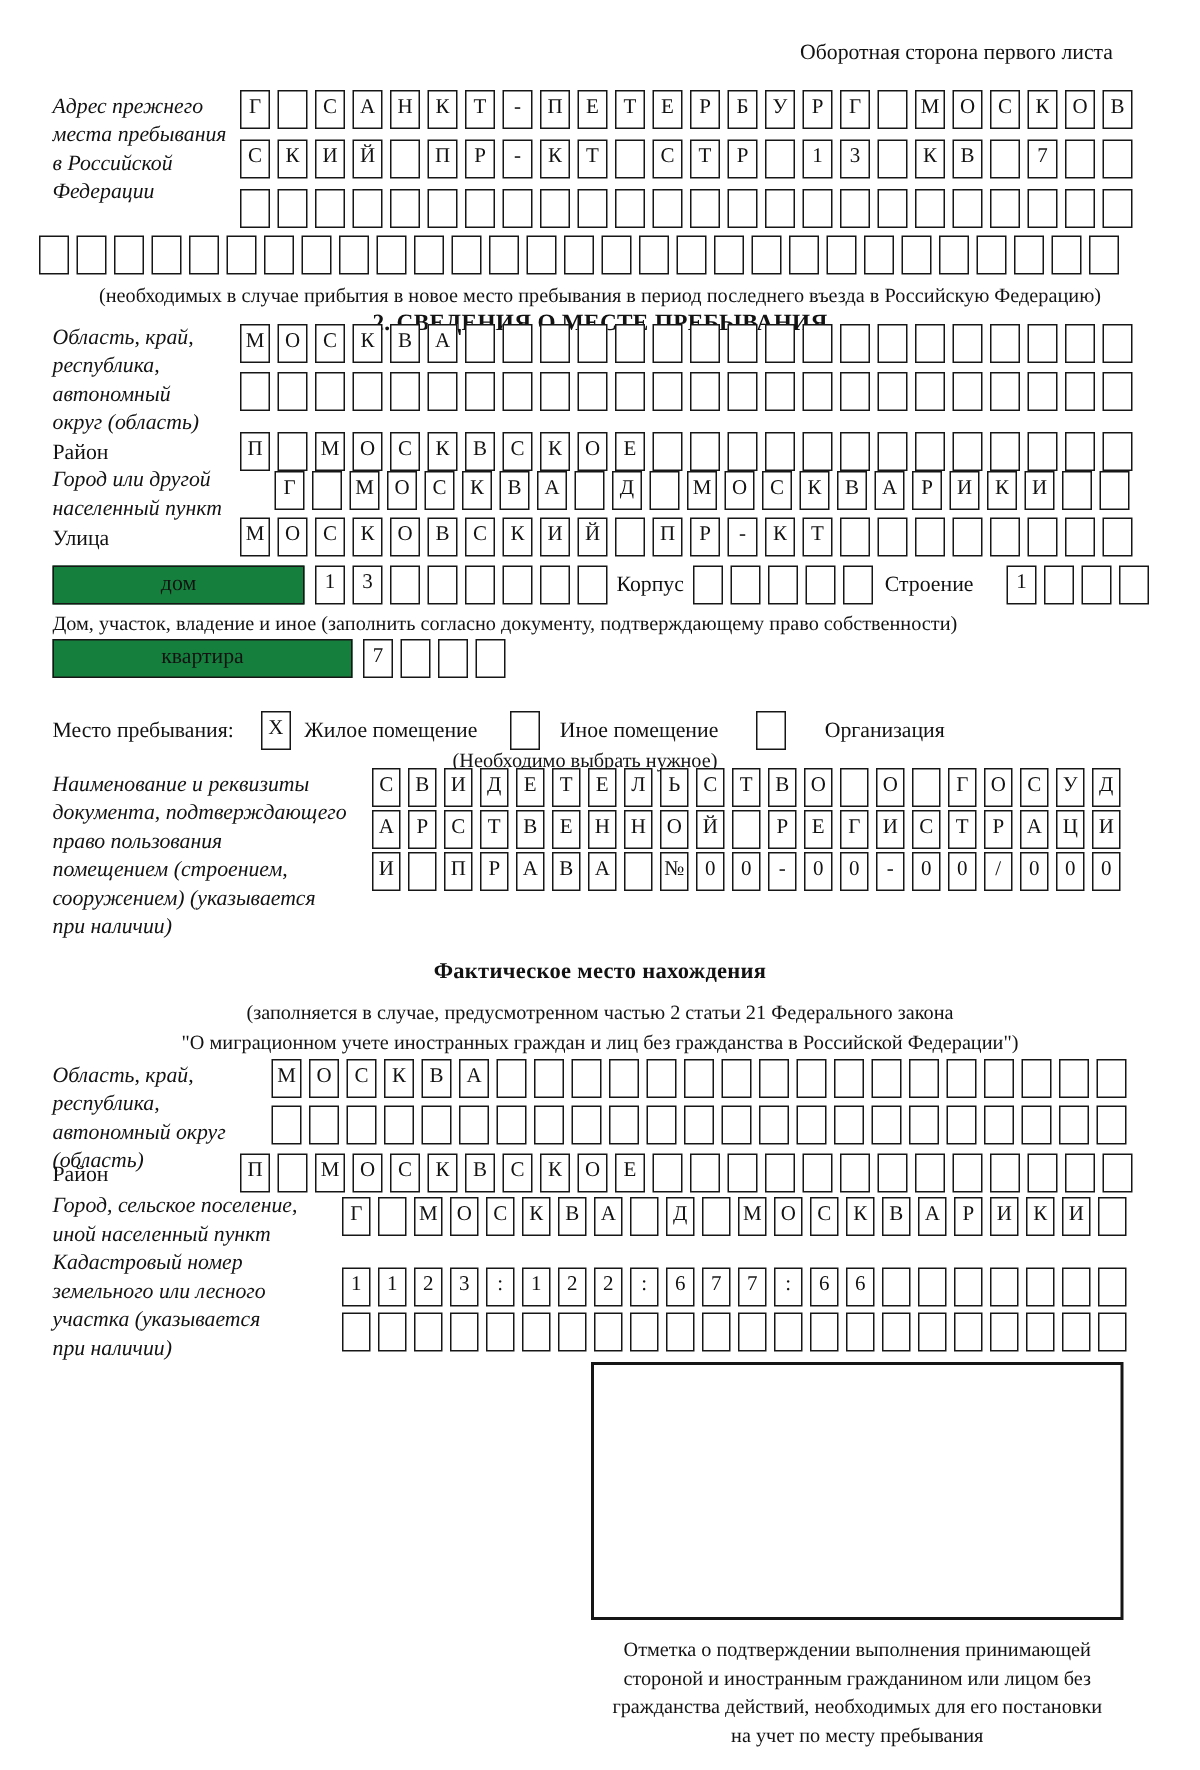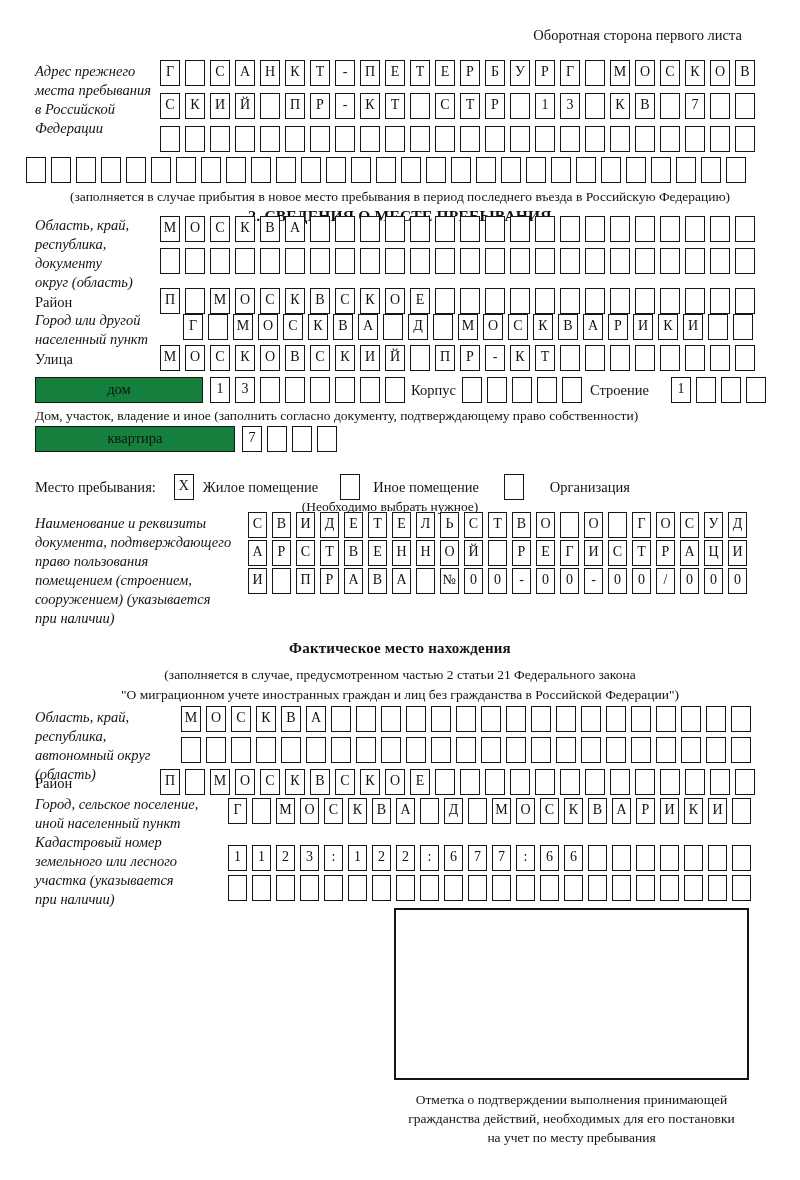--- a/index.html
+++ b/index.html
@@ -40,28 +40,28 @@
   <div class="abs label notelines" style="left:35px;top:62px;width:128px;">
       <div class="line">Адрес прежнего</div>
       <div class="line">места пребывания</div>
       <div class="line">в Российской</div>
       <div class="line">Федерации</div>
     </div>
   <div class="abs cellrow" style="left:160px;top:60px;"><span class="cell">Г</span><span class="cell"></span><span class="cell">С</span><span class="cell">А</span><span class="cell">Н</span><span class="cell">К</span><span class="cell">Т</span><span class="cell">-</span><span class="cell">П</span><span class="cell">Е</span><span class="cell">Т</span><span class="cell">Е</span><span class="cell">Р</span><span class="cell">Б</span><span class="cell">У</span><span class="cell">Р</span><span class="cell">Г</span><span class="cell"></span><span class="cell">М</span><span class="cell">О</span><span class="cell">С</span><span class="cell">К</span><span class="cell">О</span><span class="cell">В</span></div>
   <div class="abs cellrow" style="left:160px;top:93px;"><span class="cell">С</span><span class="cell">К</span><span class="cell">И</span><span class="cell">Й</span><span class="cell"></span><span class="cell">П</span><span class="cell">Р</span><span class="cell">-</span><span class="cell">К</span><span class="cell">Т</span><span class="cell"></span><span class="cell">С</span><span class="cell">Т</span><span class="cell">Р</span><span class="cell"></span><span class="cell">1</span><span class="cell">3</span><span class="cell"></span><span class="cell">К</span><span class="cell">В</span><span class="cell"></span><span class="cell">7</span><span class="cell"></span><span class="cell"></span></div>
   <div class="abs cellrow" style="left:160px;top:126px;"><span class="cell"></span><span class="cell"></span><span class="cell"></span><span class="cell"></span><span class="cell"></span><span class="cell"></span><span class="cell"></span><span class="cell"></span><span class="cell"></span><span class="cell"></span><span class="cell"></span><span class="cell"></span><span class="cell"></span><span class="cell"></span><span class="cell"></span><span class="cell"></span><span class="cell"></span><span class="cell"></span><span class="cell"></span><span class="cell"></span><span class="cell"></span><span class="cell"></span><span class="cell"></span><span class="cell"></span></div>
   <div class="abs cellrow" style="left:26px;top:157px;"><span class="cell"></span><span class="cell"></span><span class="cell"></span><span class="cell"></span><span class="cell"></span><span class="cell"></span><span class="cell"></span><span class="cell"></span><span class="cell"></span><span class="cell"></span><span class="cell"></span><span class="cell"></span><span class="cell"></span><span class="cell"></span><span class="cell"></span><span class="cell"></span><span class="cell"></span><span class="cell"></span><span class="cell"></span><span class="cell"></span><span class="cell"></span><span class="cell"></span><span class="cell"></span><span class="cell"></span><span class="cell"></span><span class="cell"></span><span class="cell"></span><span class="cell"></span><span class="cell"></span></div>
-  <div class="abs caption center" style="left:0;top:189px;width:800px;">(заполняется в случае прибытия в новое место пребывания в период последнего въезда в Российскую Федерацию)</div>
+  <div class="abs caption center" style="left:0;top:189px;width:800px;">(необходимых в случае прибытия в новое место пребывания в период последнего въезда в Российскую Федерацию)</div>
 
   <div class="abs title center" style="left:0;top:207px;width:800px;">2. СВЕДЕНИЯ О МЕСТЕ ПРЕБЫВАНИЯ</div>
 
   <div class="abs label notelines" style="left:35px;top:216px;width:130px;line-height:21.5px;">
       <div class="line">Область, край,</div>
       <div class="line">республика,</div>
-      <div class="line">документу</div>
+      <div class="line">автономный</div>
       <div class="line">округ (область)</div>
     </div>
   <div class="abs cellrow" style="left:160px;top:216px;"><span class="cell">М</span><span class="cell">О</span><span class="cell">С</span><span class="cell">К</span><span class="cell">В</span><span class="cell">А</span><span class="cell"></span><span class="cell"></span><span class="cell"></span><span class="cell"></span><span class="cell"></span><span class="cell"></span><span class="cell"></span><span class="cell"></span><span class="cell"></span><span class="cell"></span><span class="cell"></span><span class="cell"></span><span class="cell"></span><span class="cell"></span><span class="cell"></span><span class="cell"></span><span class="cell"></span><span class="cell"></span></div>
   <div class="abs cellrow" style="left:160px;top:248px;"><span class="cell"></span><span class="cell"></span><span class="cell"></span><span class="cell"></span><span class="cell"></span><span class="cell"></span><span class="cell"></span><span class="cell"></span><span class="cell"></span><span class="cell"></span><span class="cell"></span><span class="cell"></span><span class="cell"></span><span class="cell"></span><span class="cell"></span><span class="cell"></span><span class="cell"></span><span class="cell"></span><span class="cell"></span><span class="cell"></span><span class="cell"></span><span class="cell"></span><span class="cell"></span><span class="cell"></span></div>
 
   <div class="abs label" style="left:35px;top:291px;">Район</div>
   <div class="abs cellrow" style="left:160px;top:288px;"><span class="cell">П</span><span class="cell"></span><span class="cell">М</span><span class="cell">О</span><span class="cell">С</span><span class="cell">К</span><span class="cell">В</span><span class="cell">С</span><span class="cell">К</span><span class="cell">О</span><span class="cell">Е</span><span class="cell"></span><span class="cell"></span><span class="cell"></span><span class="cell"></span><span class="cell"></span><span class="cell"></span><span class="cell"></span><span class="cell"></span><span class="cell"></span><span class="cell"></span><span class="cell"></span><span class="cell"></span><span class="cell"></span></div>
 
   <div class="abs label notelines" style="left:35px;top:311px;width:148px;line-height:20px;">
       <div class="line">Город или другой</div>
@@ -137,17 +137,18 @@
       <div class="line">земельного или лесного</div>
       <div class="line">участка (указывается</div>
       <div class="line">при наличии)</div>
     </div>
   <div class="abs cellrow tight" style="left:228px;top:845px;"><span class="cell">1</span><span class="cell">1</span><span class="cell">2</span><span class="cell">3</span><span class="cell">:</span><span class="cell">1</span><span class="cell">2</span><span class="cell">2</span><span class="cell">:</span><span class="cell">6</span><span class="cell">7</span><span class="cell">7</span><span class="cell">:</span><span class="cell">6</span><span class="cell">6</span><span class="cell"></span><span class="cell"></span><span class="cell"></span><span class="cell"></span><span class="cell"></span><span class="cell"></span><span class="cell"></span></div>
   <div class="abs cellrow tight" style="left:228px;top:875px;"><span class="cell"></span><span class="cell"></span><span class="cell"></span><span class="cell"></span><span class="cell"></span><span class="cell"></span><span class="cell"></span><span class="cell"></span><span class="cell"></span><span class="cell"></span><span class="cell"></span><span class="cell"></span><span class="cell"></span><span class="cell"></span><span class="cell"></span><span class="cell"></span><span class="cell"></span><span class="cell"></span><span class="cell"></span><span class="cell"></span><span class="cell"></span><span class="cell"></span></div>
 
   <div class="abs stamp" style="left:394px;top:908px;width:355px;height:172px;"></div>
   <div class="abs caption center notelines" style="left:369px;top:1090px;width:405px;">
       <div class="line">Отметка о подтверждении выполнения принимающей</div>
+      <div class="line">стороной и иностранным гражданином или лицом без</div>
       <div class="line">гражданства действий, необходимых для его постановки</div>
       <div class="line">на учет по месту пребывания</div>
     </div>
 
 </div>
 
 </body></html>

